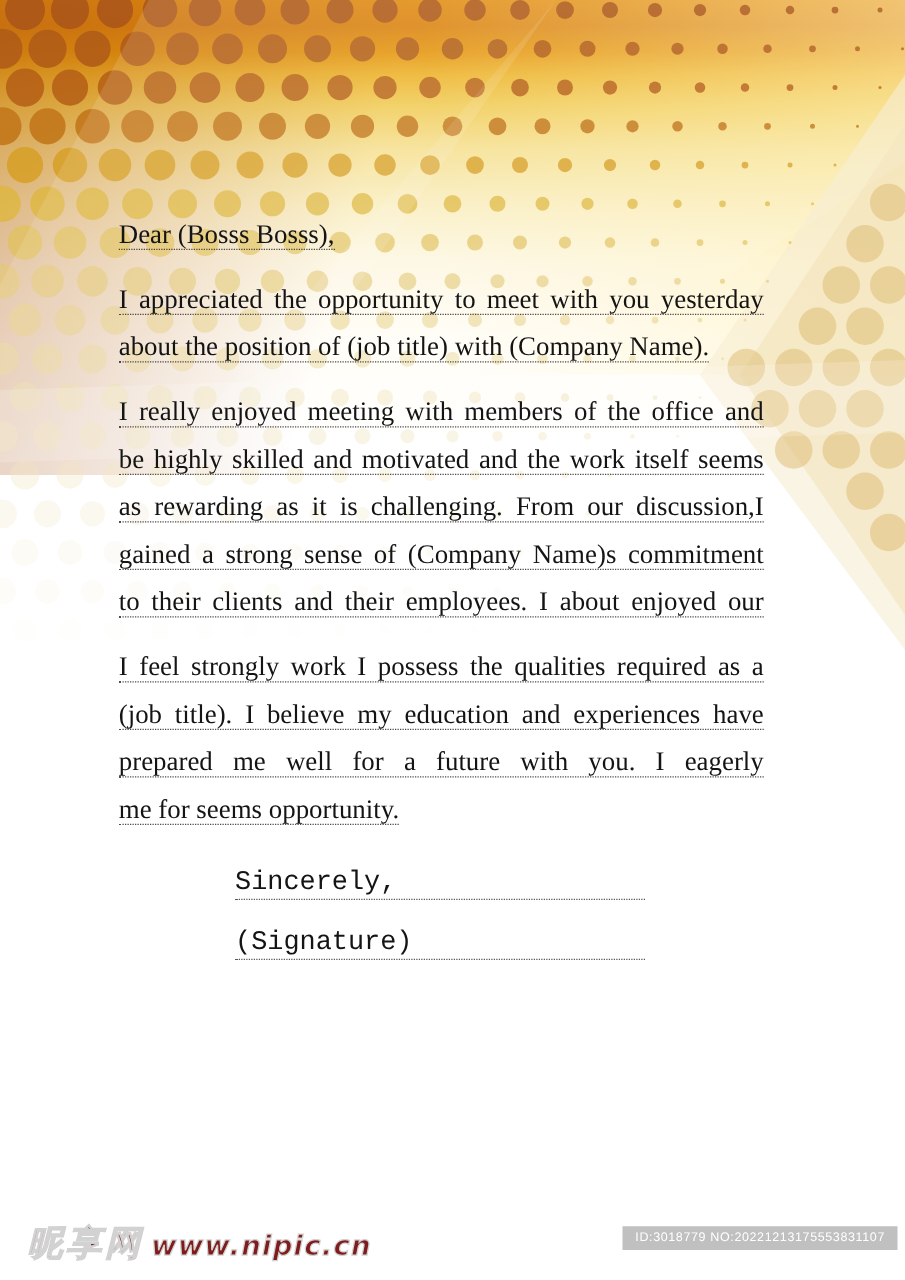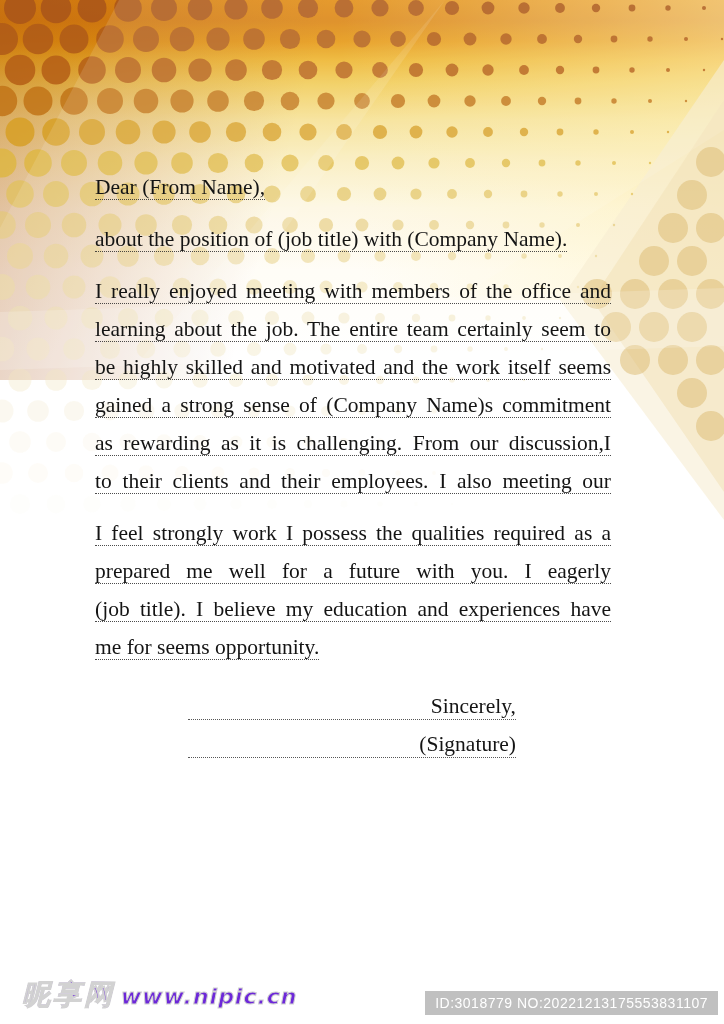--- a/index.html
+++ b/index.html
@@ -17,33 +17,33 @@
   .dots-svg{position:absolute;left:0;top:0;pointer-events:none;}
 
   
   .letter{position:absolute;left:95px;top:168px;width:516px;
     font-size:21.5px;color:#141414;}
   .para{margin:0 0 14px 0;}
   .line{height:38px;line-height:38px;text-align:justify;text-align-last:justify;overflow:visible;}
   .line.last{text-align-last:left;}
   .u{border-bottom:1.5px dotted rgba(45,45,45,.85);}
   .sig{margin-left:93px;width:328px;margin-top:21px;}
-  .sig-line{position:relative;height:38px;line-height:38px;text-align:right;}
-  .sig-line + .sig-line{}
+  .sig-line{position:relative;height:38px;line-height:38px;font-family:Liberation Mono, monospace;}
+  .sig-line + .sig-line{margin-top:10px;}
   .sig-line::after{content:"";position:absolute;left:0;right:0;bottom:5px;
     border-bottom:1.5px dotted rgba(45,45,45,.8);}
 
   
   .wm-logo{position:absolute;left:22px;bottom:10px;white-space:nowrap;
     font-family:"DejaVu Sans","Liberation Sans",sans-serif;font-style:italic;font-weight:900;
-    color:#6d28d9;-webkit-text-stroke:1px #d2d2d2;letter-spacing:1px;}
+    color:#7f1d1d;-webkit-text-stroke:1px #d2d2d2;letter-spacing:1px;}
   .wm-logo .cn{font-size:28px;letter-spacing:3px;}
   .wm-logo .url{font-size:22px;margin-left:6px;}
-  .wm-badge{position:absolute;right:6px;bottom:9px;background:rgba(178,178,178,.82);
-    color:#ffffff;font-family:"Liberation Sans",sans-serif;font-size:14px;
+  .wm-badge{position:absolute;right:6px;bottom:24px;background:rgba(178,178,178,.82);
+    color:#ffffff;font-family:"Liberation Sans",sans-serif;font-size:10px;
     padding:4px 10px;letter-spacing:.5px;}
 </style>
 </head>
 <body>
 
 <div class="page">
 
   <div class="bg-band"></div>
   <div class="bg-left"></div>
   <div class="bg-right"></div>
@@ -368,40 +368,40 @@
         <circle cx="711" cy="426" r="15" fill="#dcb96f" opacity="0.5"></circle>
       </g>
 
     <polygon points="119,0 445,0 0,640 0,228" fill="#ffffff" opacity="0.12"></polygon>
     <polygon points="445,0 724,0 724,130 0,588 0,525" fill="#ffffff" opacity="0.10"></polygon>
     <polygon points="0,312 724,288 724,346 0,370" fill="#ffffff" opacity="0.18"></polygon>
   </svg>
 
   <div class="letter">
     <div class="para">
-      <div class="line last"><span class="u">Dear (From Name),</span></div>
+      <div class="line last"><span class="u">Dear (Bosss Bosss),</span></div>
     </div>
 
     <div class="para">
+      <div class="line"><span class="u">I appreciated the opportunity to meet with you yesterday</span></div>
       <div class="line last"><span class="u">about the position of (job title) with (Company Name).</span></div>
     </div>
 
     <div class="para">
       <div class="line"><span class="u">I really enjoyed meeting with members of the office and</span></div>
-      <div class="line"><span class="u">learning about the job. The entire team certainly seem to</span></div>
       <div class="line"><span class="u">be highly skilled and motivated and the work itself seems</span></div>
+      <div class="line"><span class="u">as rewarding as it is challenging. From our discussion,I</span></div>
       <div class="line"><span class="u">gained a strong sense of (Company Name)s commitment</span></div>
-      <div class="line"><span class="u">as rewarding as it is challenging. From our discussion,I</span></div>
-      <div class="line"><span class="u">to their clients and their employees. I also meeting our</span></div>
+      <div class="line"><span class="u">to their clients and their employees. I about enjoyed our</span></div>
     </div>
 
     <div class="para">
       <div class="line"><span class="u">I feel strongly work I possess the qualities required as a</span></div>
+      <div class="line"><span class="u">(job title). I believe my education and experiences have</span></div>
       <div class="line"><span class="u">prepared me well for a future with you. I eagerly</span></div>
-      <div class="line"><span class="u">(job title). I believe my education and experiences have</span></div>
       <div class="line last"><span class="u">me for seems opportunity.</span></div>
     </div>
 
     <div class="sig">
       <div class="sig-line"><span>Sincerely,</span></div>
       <div class="sig-line"><span>(Signature)</span></div>
     </div>
   </div>
 
   <div class="wm-logo">

